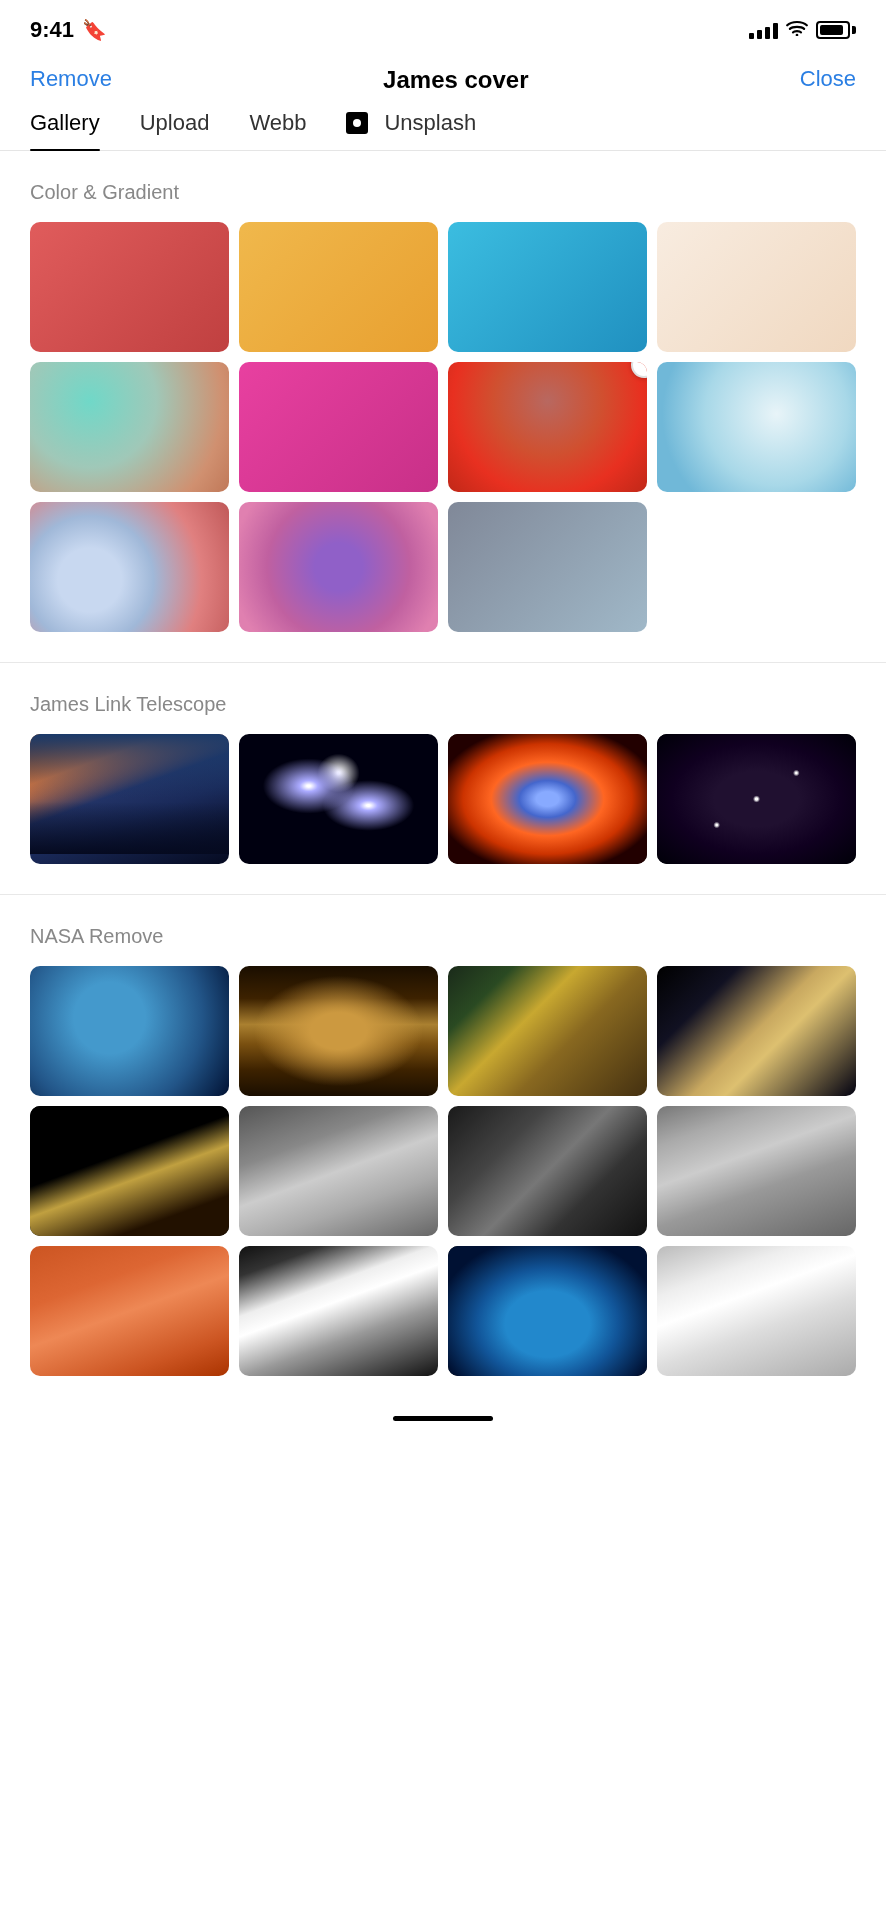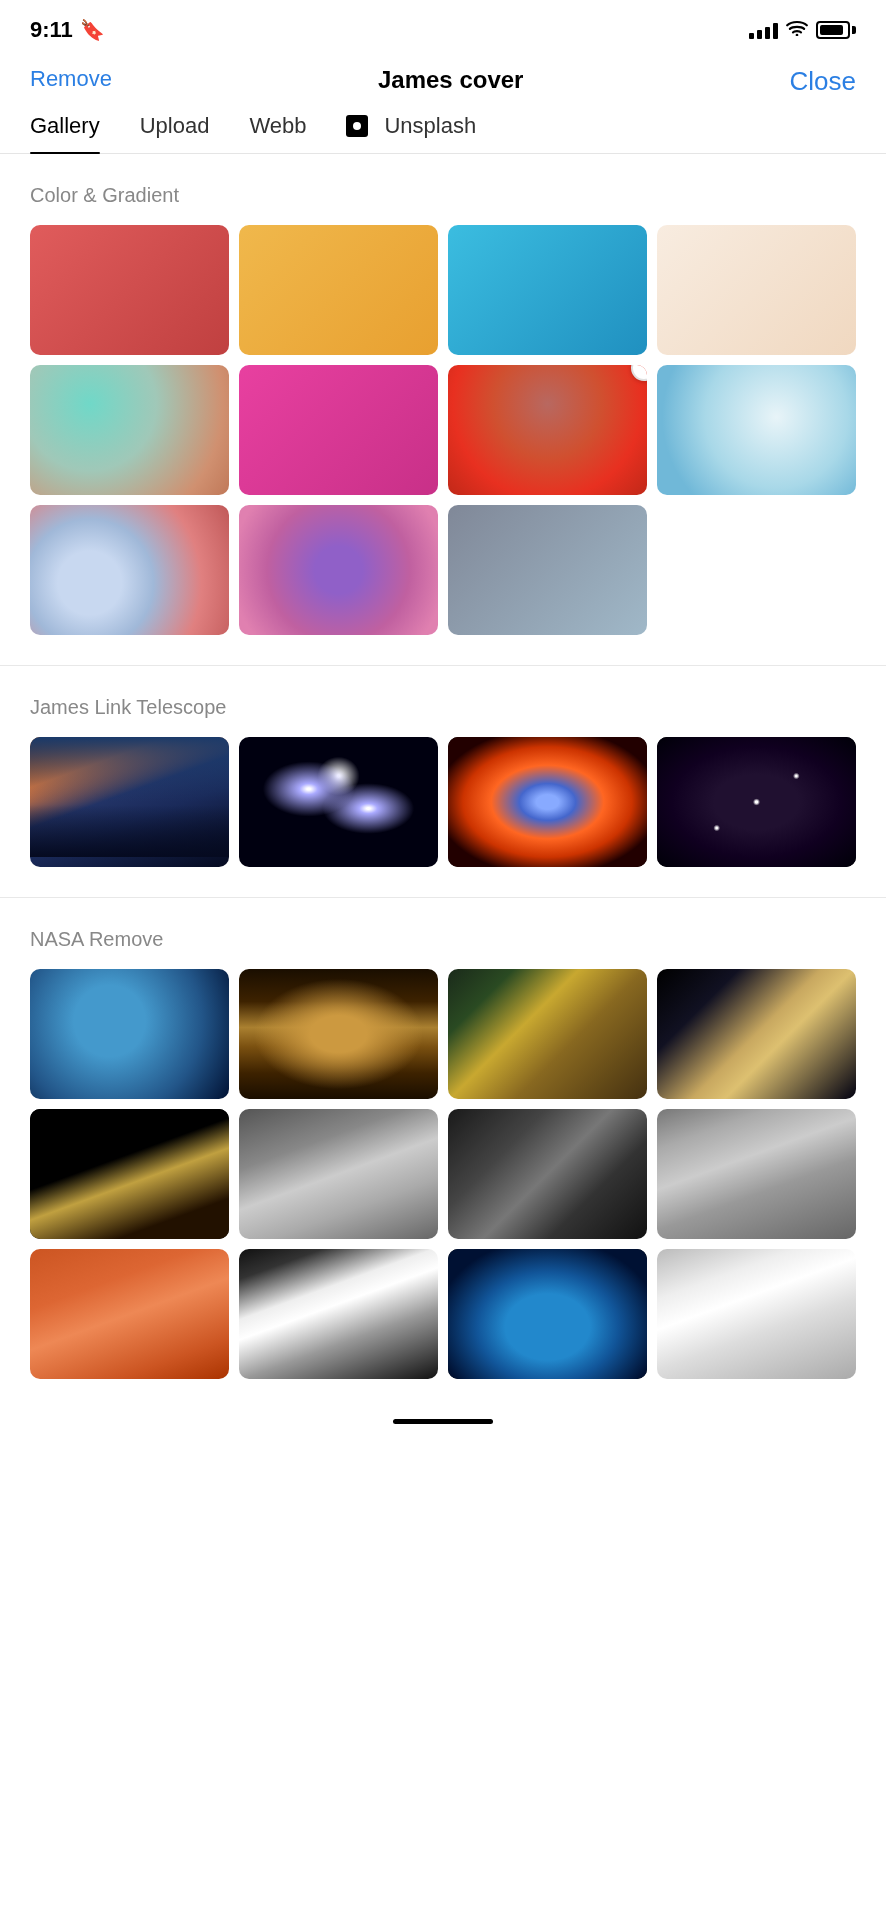--- a/index.html
+++ b/index.html
@@ -80,21 +80,21 @@
       font-weight: 400;
       cursor: pointer;
     }
     .nav-title {
       font-size: 24px;
       font-weight: 600;
       color: #000;
     }
     .nav-close {
       color: #2b7fe3;
-      font-size: 26px;
+      font-size: 22px;
       font-weight: 400;
       cursor: pointer;
     }
 
     
     .tabs {
       display: flex;
       align-items: flex-start;
       padding: 0 30px;
       border-bottom: 1px solid #e5e5e5;
@@ -212,21 +212,21 @@
       background: #000;
       border-radius: 3px;
       margin: 20px auto 10px;
     }
   </style>
 </head>
 <body>
 
 <div class="status-bar">
   <div style="display:flex;align-items:center;gap:8px;">
-    <span class="status-time">9:11</span>
+    <span class="status-time">9:41</span>
     <span style="font-size:20px;">🔖</span>
   </div>
   <div class="status-icons">
     <div class="signal-bars">
       <span style="height:6px;"></span>
       <span style="height:9px;"></span>
       <span style="height:12px;"></span>
       <span style="height:16px;"></span>
     </div>
     <span class="wifi-icon">

